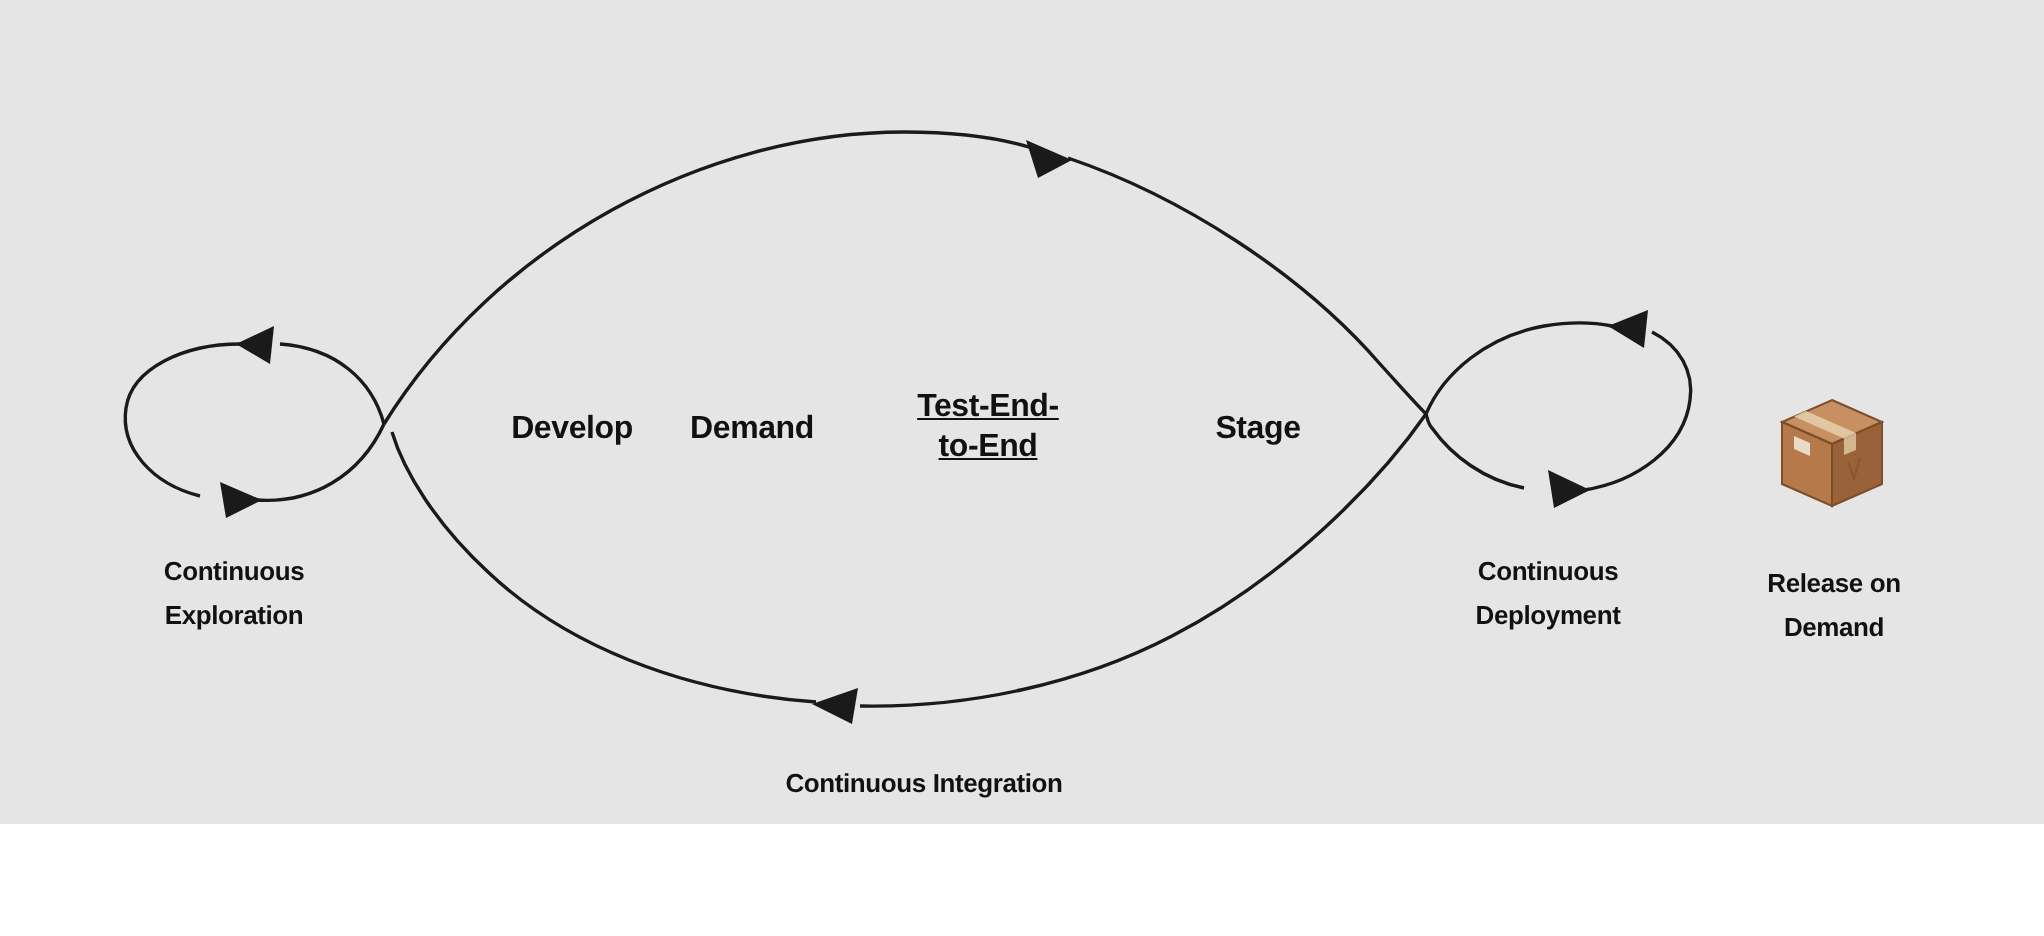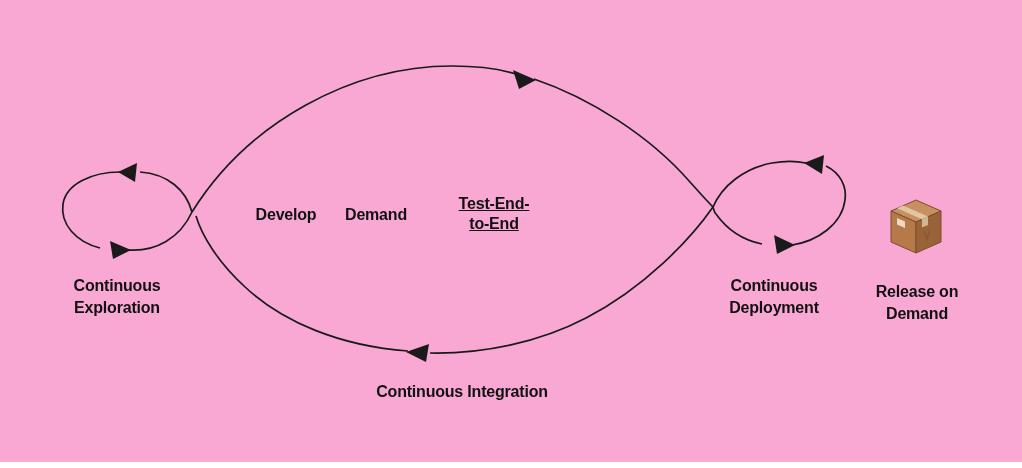--- a/index.html
+++ b/index.html
@@ -9,35 +9,35 @@
   }
   body {
     width: 1022px;
     height: 468px;
     overflow: hidden;
     font-family: "Liberation Sans", sans-serif;
   }
   #canvas {
     position: relative;
     width: 1022px;
-    height: 462px;
-    background: #f9a8d4;
+    height: 412px;
+    background: #e5e5e5;
   }
   #flow-svg {
     position: absolute;
     left: 0;
     top: 0;
     width: 1022px;
     height: 468px;
   }
   .stage-label {
     position: absolute;
     font-family: "Liberation Sans", sans-serif;
     font-weight: bold;
-    font-size: 16px;
+    font-size: 13px;
     line-height: 22px;
     color: #111111;
     text-align: center;
     white-space: pre-line;
     letter-spacing: -0.2px;
   }
   .phase-label {
     position: absolute;
     font-family: "Liberation Sans", sans-serif;
     font-weight: bold;
@@ -118,20 +118,21 @@
     <path d="M 36,33 L 39,41 L 42,31" fill="none" stroke="#7d4e2a" stroke-width="1.2" opacity="0.55"></path>
   </svg>
 
   <div class="phase-label lbl-develop">Develop</div>
 
   <div class="phase-label lbl-build">Demand</div>
 
   <div class="phase-label lbl-test">Test-End-
 to-End</div>
 
+  <div class="phase-label lbl-stage">Stage</div>
 
   <div class="stage-label lbl-ce">Continuous
 Exploration</div>
 
   <div class="stage-label lbl-cd">Continuous
 Deployment</div>
 
   <div class="stage-label lbl-ci">Continuous Integration</div>
 
   <div class="stage-label lbl-rod">Release on

